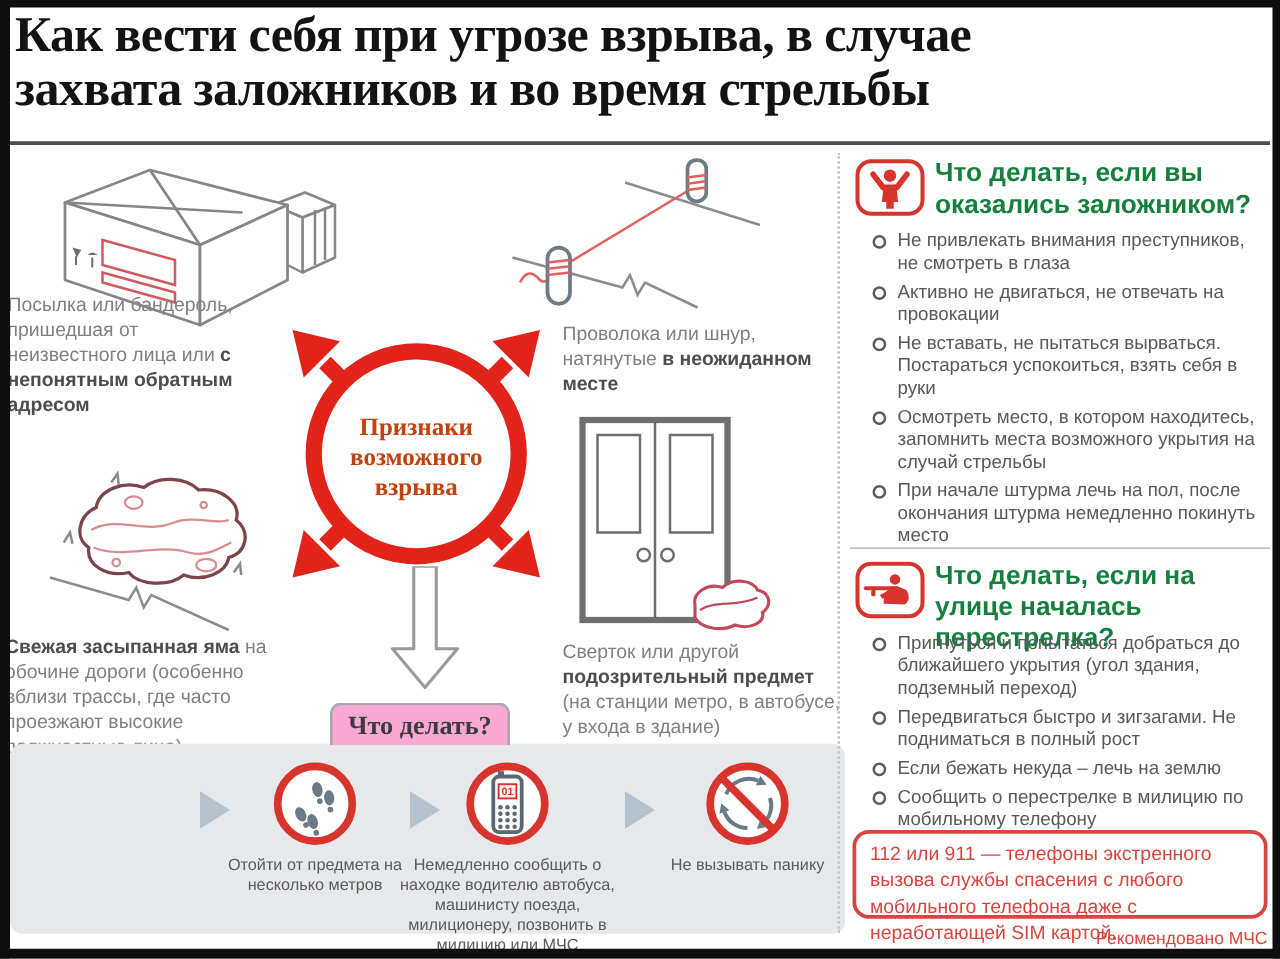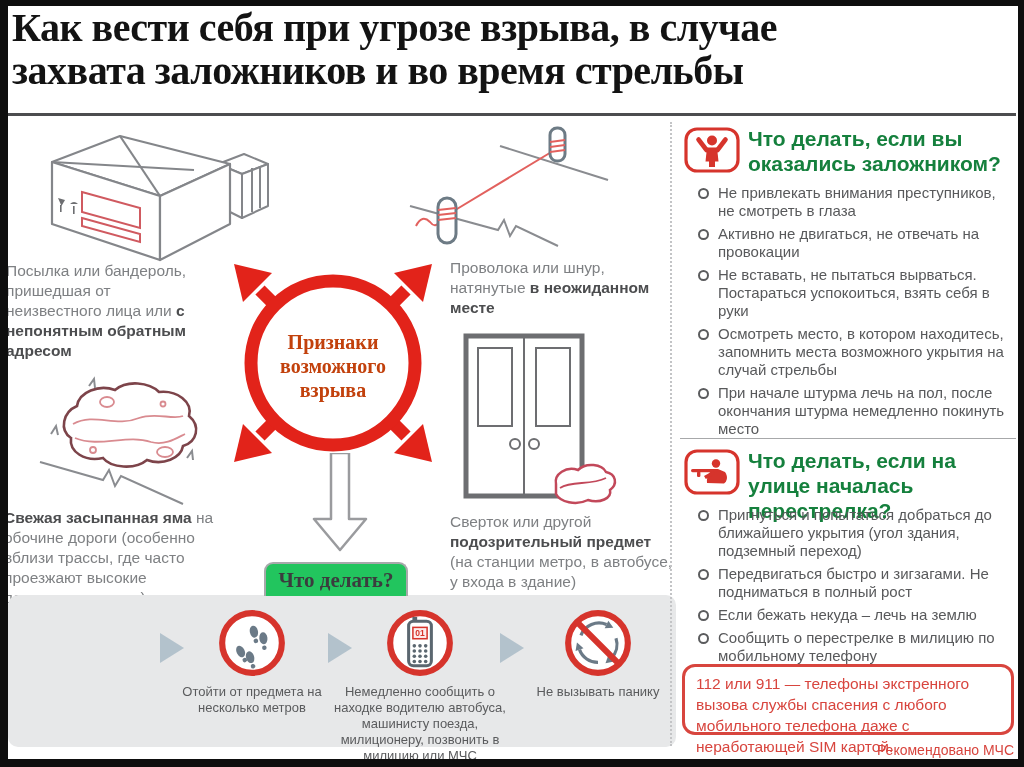--- a/index.html
+++ b/index.html
@@ -12,21 +12,21 @@
   .title{font-family:"Liberation Serif",serif;font-weight:bold;font-size:40px;line-height:43px;
          color:#131313;letter-spacing:-0.5px;}
   .title-rule{position:absolute;background:#4c4d4f;height:3px;}
   
   .caption{font-size:15.5px;line-height:20px;color:#7e8083;}
   .caption b{color:#4c4d4f;}
   .circle-label{font-family:"Liberation Serif",serif;font-weight:bold;font-size:20px;
                 line-height:24px;color:#c2410c;text-align:center;}
   
   .panel{background:#e7e8e9;border-radius:10px;}
-  .tab{background:#22c55e;border:2px solid #a8a9ab;border-bottom:none;border-radius:9px 9px 0 0;
+  .tab{background:#f9a8d4;border:2px solid #a8a9ab;border-bottom:none;border-radius:9px 9px 0 0;
        font-family:"Liberation Serif",serif;font-weight:bold;font-size:21px;color:#3b3c3e;
        display:flex;align-items:center;justify-content:center;z-index:5;box-sizing:border-box;}
   .step{position:absolute;top:12px;display:flex;flex-direction:column;align-items:center;}
   .stepcap{margin-top:5px;font-size:13px;line-height:16px;color:#5a5b5d;text-align:center;}
   .step-arrow{position:absolute;top:38px;width:0;height:0;border-top:15px solid transparent;
               border-bottom:15px solid transparent;border-left:24px solid #b3c2cc;}
   
   .col-sep{position:absolute;width:0;border-left:2px dotted #c3c4c6;}
   .rtitle{font-family:Liberation Sans, sans-serif;font-weight:bold;font-size:21px;line-height:25px;
           color:#15803d;}
@@ -72,21 +72,21 @@
       <polygon points="60,98 118,114 118,122 60,106"></polygon>
     </g>
 
     <g fill="#6d6e71">
       <path d="M36,78 l7,2 l-3.5,6 z"></path>
         <rect x="38" y="85" width="1.6" height="7"></rect>
       <path d="M48,84 q4,-4 8,0 l-4,0 z"></path>
         <rect x="51" y="86" width="1.6" height="8"></rect>
     </g>
   </svg>
-  <div class="abs caption" style="left:6px;top:261px;width:195px;">
+  <div class="abs caption" style="left:6px;top:235px;width:195px;">
     <span>Посылка или бандероль, пришедшая от неизвестного лица или </span><b>с непонятным обратным адресом</b>
   </div>
 
   <svg class="abs" style="left:408px;top:122px;" width="250" height="135" viewBox="0 0 250 135">
     <g stroke="#8a8c90" stroke-width="2" fill="none">
       <line x1="92" y1="24" x2="200" y2="58"></line>
       <polyline points="2,84 90,108 96,98 102,114 108,104 150,124"></polyline>
     </g>
     <path d="M8,104 Q14,92 22,100 Q28,108 34,96 L44,90 L150,26" stroke="#e2615e" stroke-width="2" fill="none"></path>
     <g stroke="#6d7b85" stroke-width="3" fill="#ffffff">
@@ -195,21 +195,21 @@
               <ellipse rx="4.3" ry="6.4"></ellipse>
               <circle cx="0" cy="10" r="2.4"></circle>
             </g>
         </g>
       </svg>
       <div class="stepcap">Отойти от предмета на несколько метров</div>
     </div>
 
     <div class="step-arrow" style="left:320px;"></div>
 
-    <div class="step" style="left:314px;width:196px;">
+    <div class="step" style="left:300px;width:196px;">
       <svg width="72" height="72" viewBox="0 0 76 76">
         <circle cx="38" cy="38" r="31.5" fill="#ffffff" stroke="#d6342c" stroke-width="6.5"></circle>
         <rect x="30" y="10.5" width="5" height="6" fill="#5b6770"></rect>
         <rect x="26" y="15" width="24" height="47" rx="5" fill="#ffffff" stroke="#5b6770" stroke-width="3.2"></rect>
         <rect x="30.5" y="21.5" width="15" height="12" fill="#fdecec" stroke="#d6342c" stroke-width="1.6"></rect>
         <text x="38" y="31" font-size="9" font-weight="bold" fill="#d6342c" text-anchor="middle" font-family="Liberation Sans, sans-serif">01</text>
         <g fill="#5b6770">
           <circle cx="32" cy="41" r="1.9"></circle>
             <circle cx="38" cy="41" r="1.9"></circle>
             <circle cx="44" cy="41" r="1.9"></circle>

